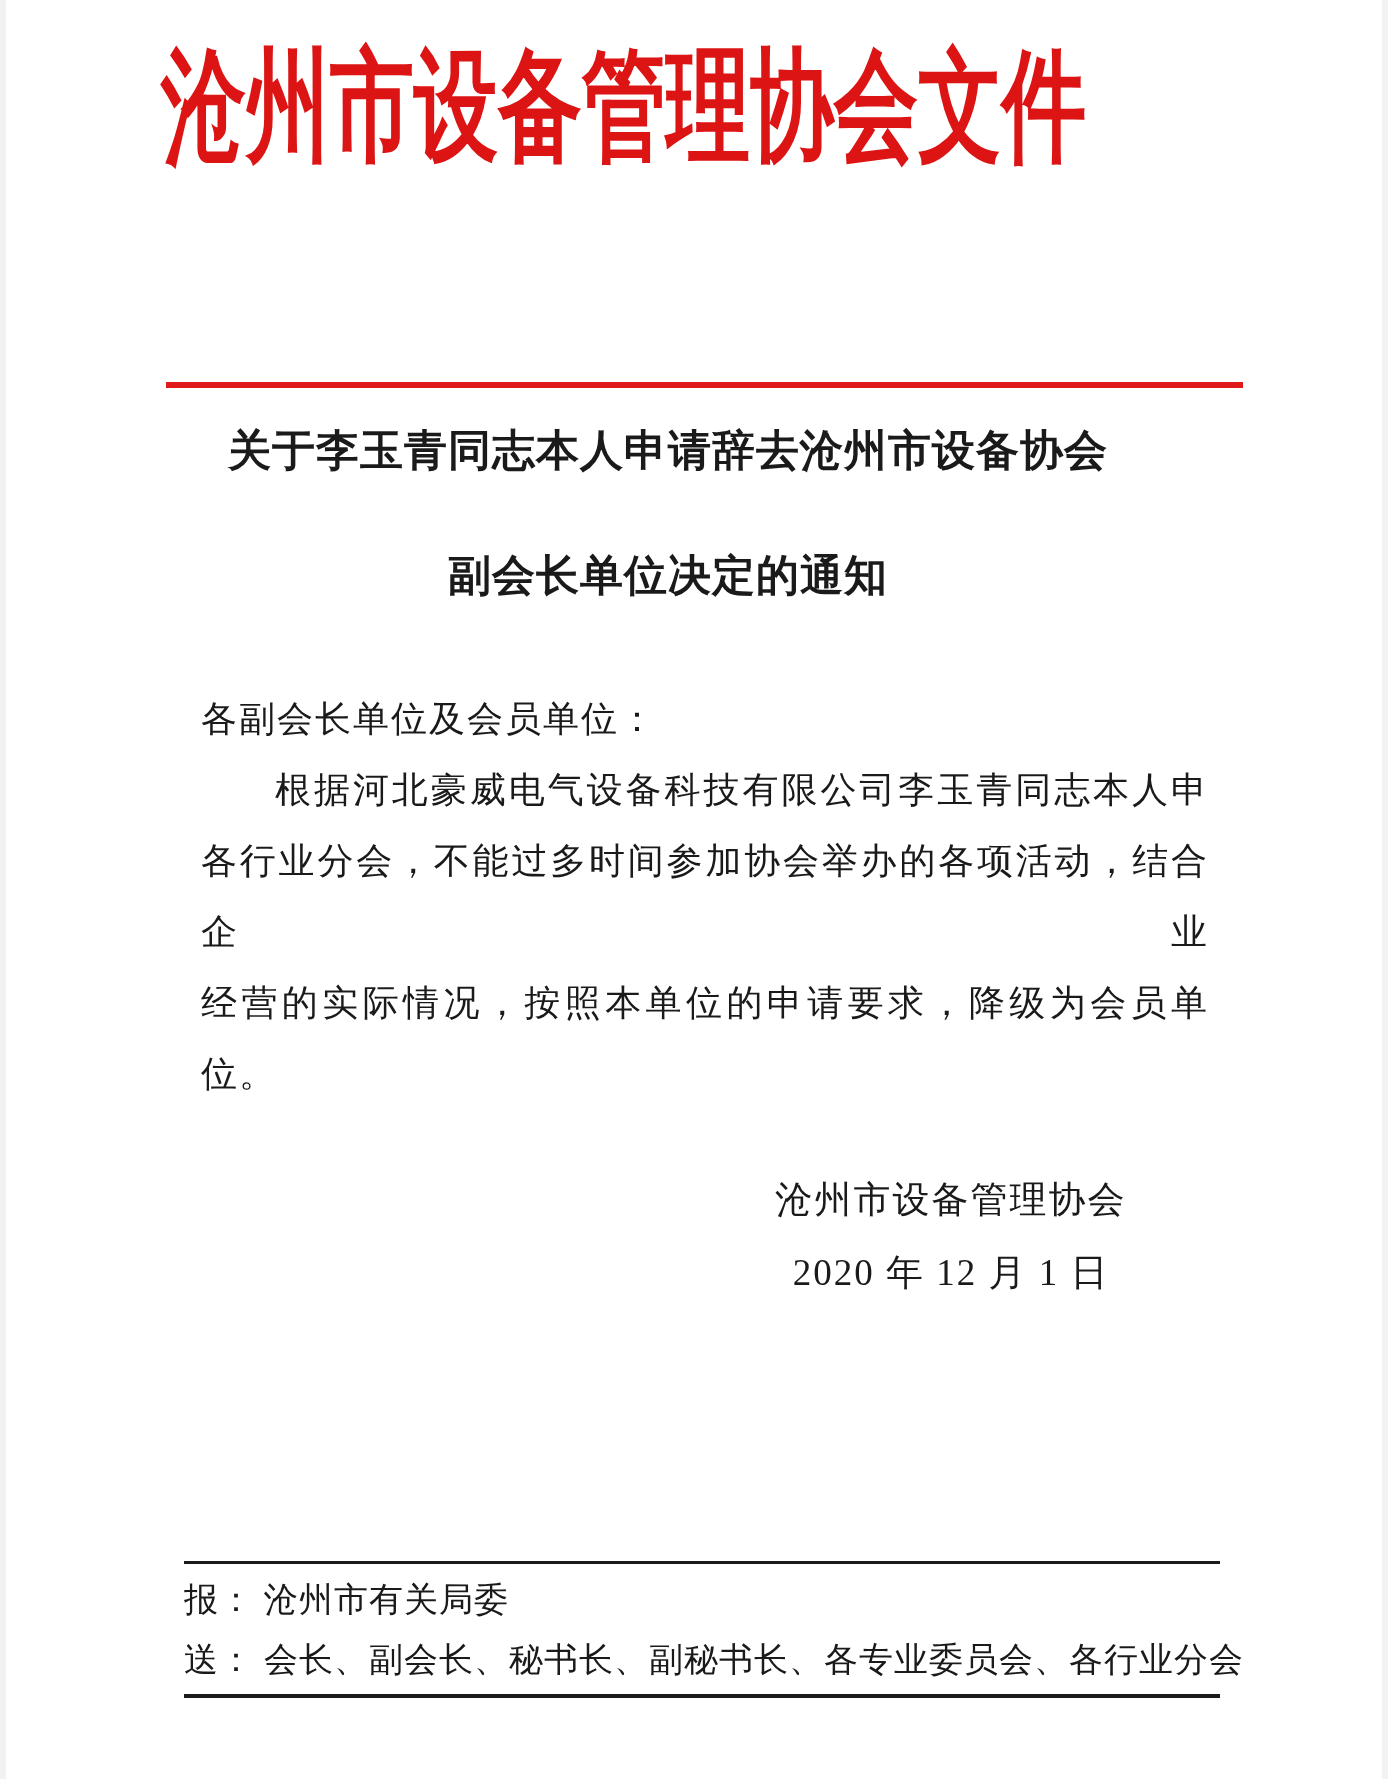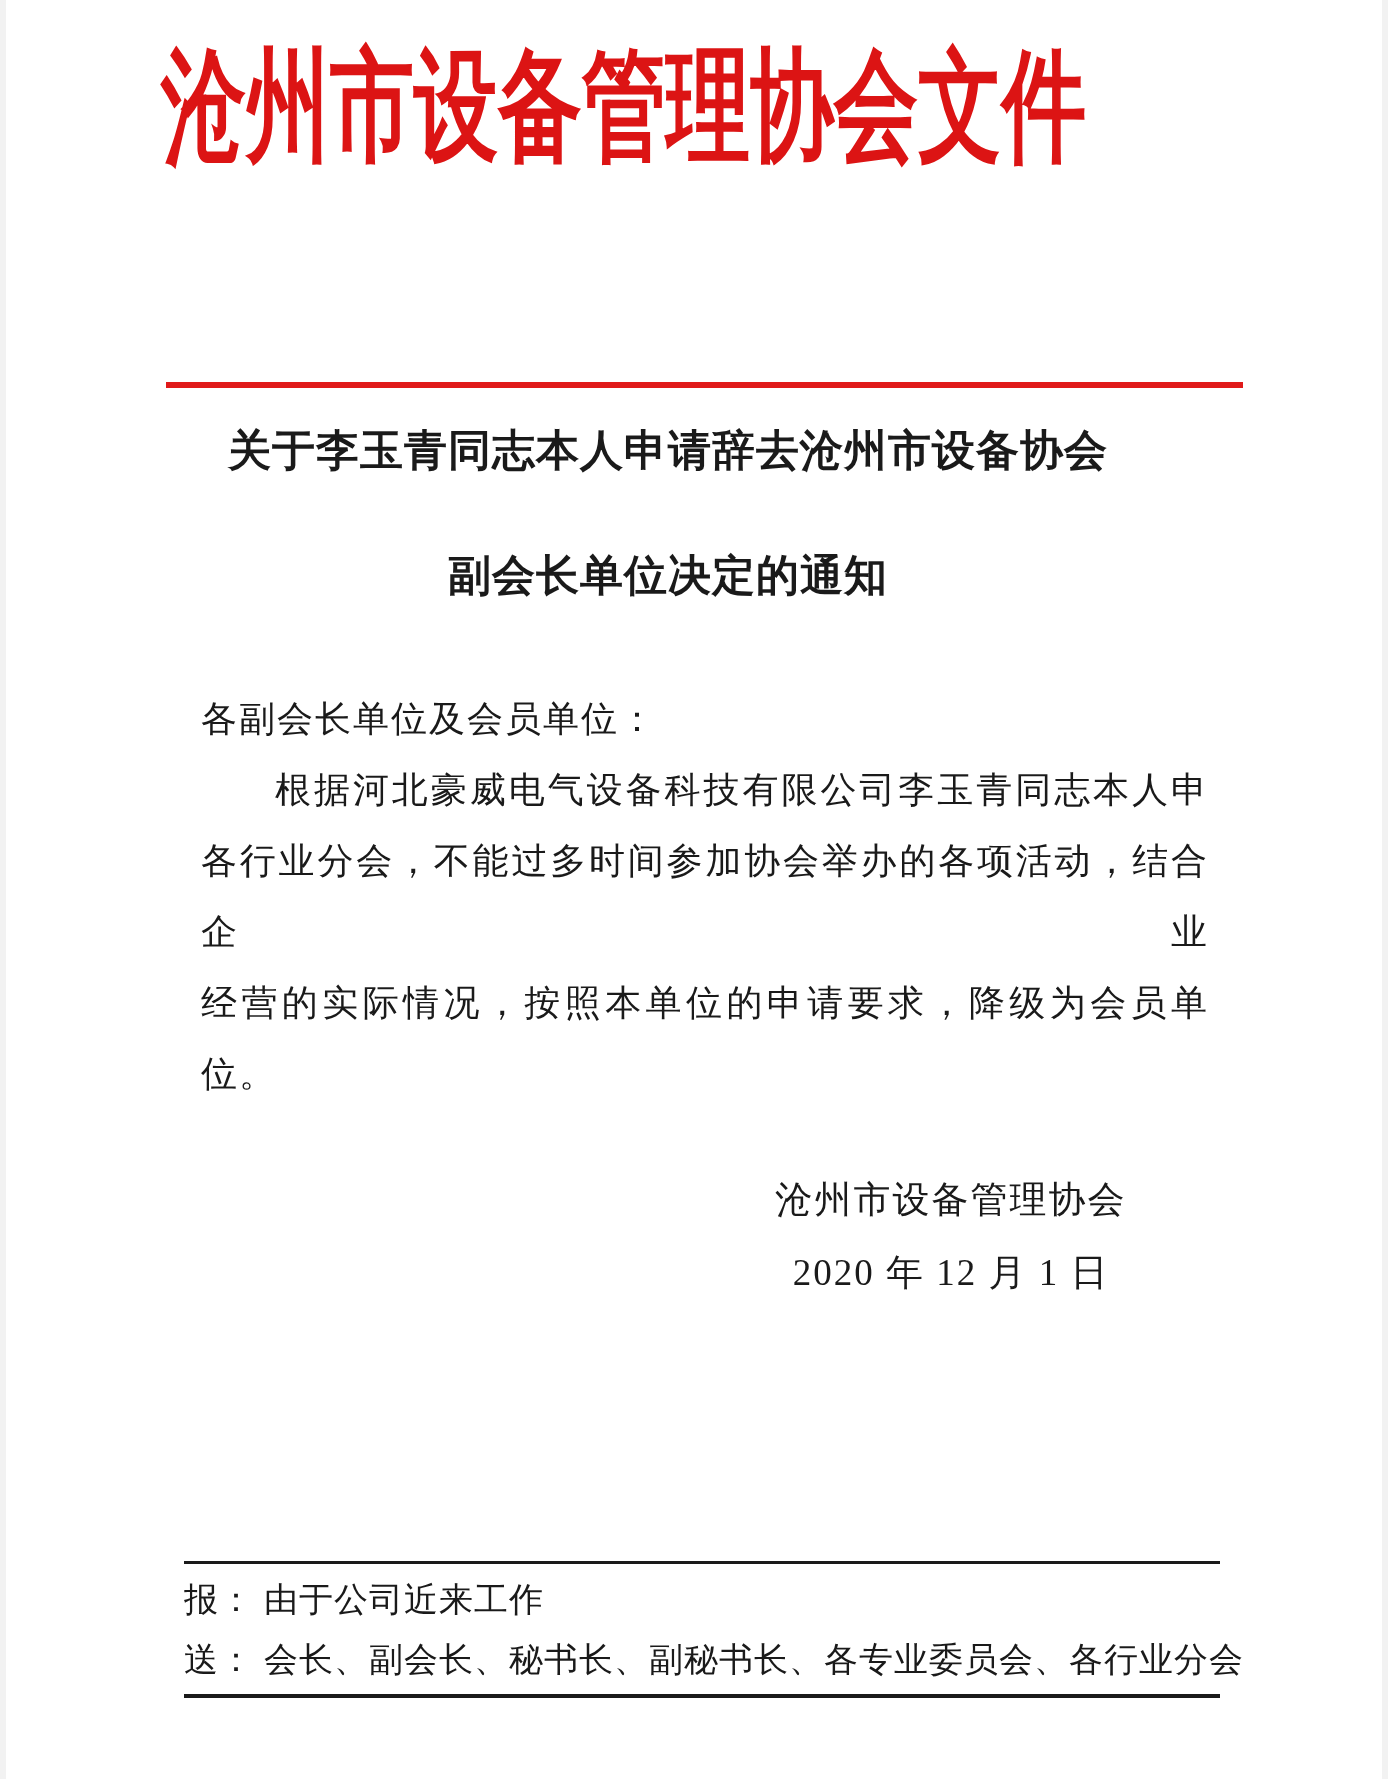--- a/index.html
+++ b/index.html
@@ -130,21 +130,21 @@
 
   <div class="signature">
     <div>沧州市设备管理协会</div>
     <div>2020 年 12 月 1 日</div>
   </div>
 
   <div class="rule-black rule-top"></div>
 
   <div class="footer-text">
     <div class="footer-line">
-      <span class="footer-label">报：</span><span>由于公司近来工作</span>
+      <span class="footer-label">报：</span><span>沧州市有关局委</span>
     </div>
     <div class="footer-line">
       <span class="footer-label">送：</span><span>会长、副会长、秘书长、副秘书长、各专业委员会、各行业分会</span>
     </div>
   </div>
 
   <div class="rule-black rule-bottom"></div>
 
 </div>
 

